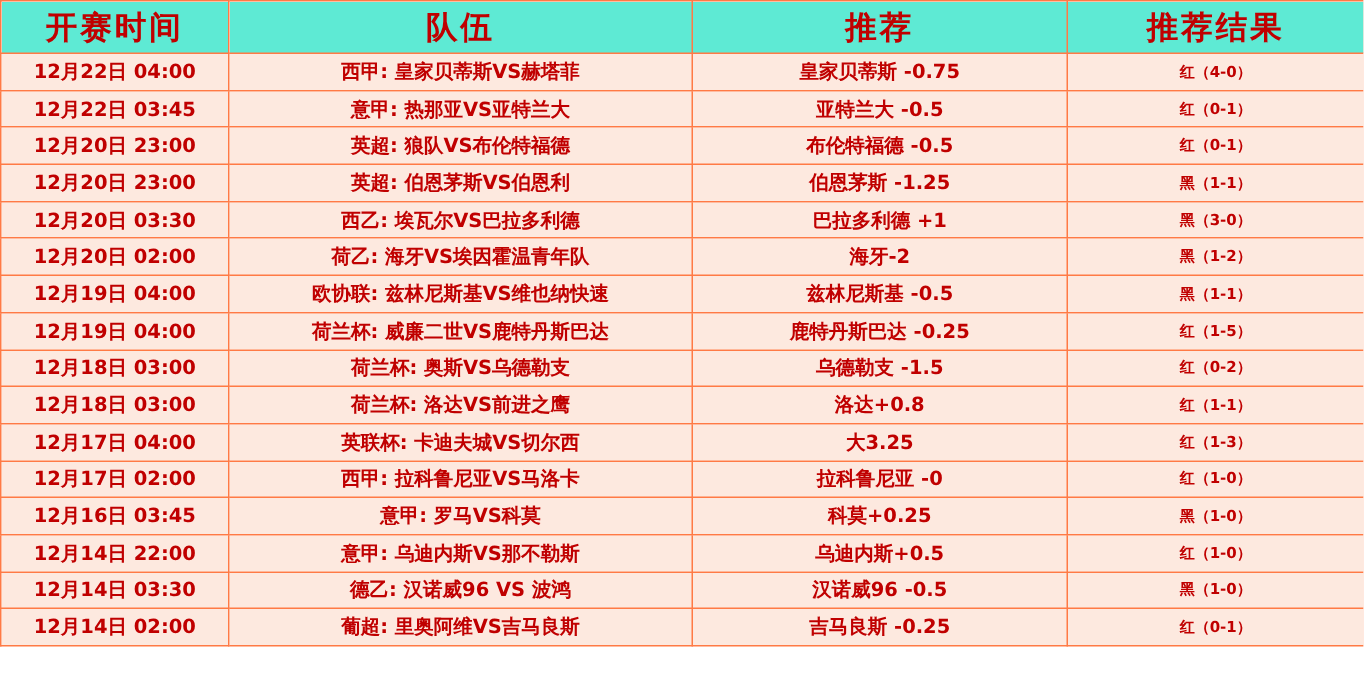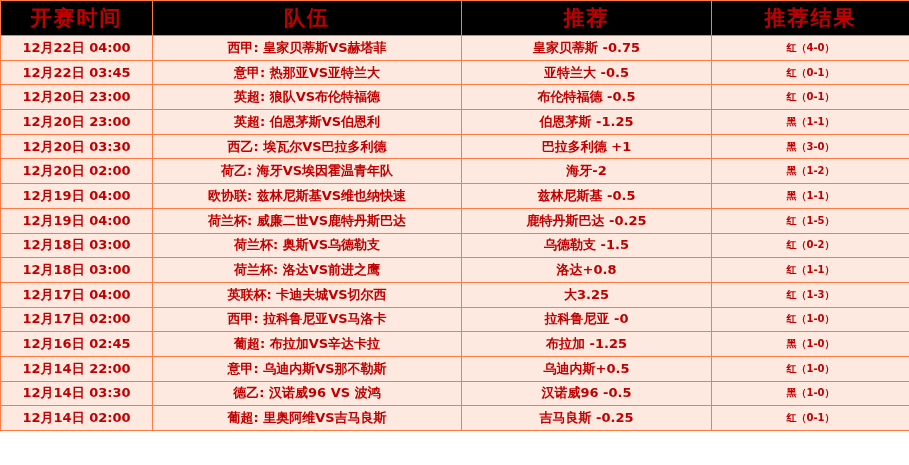--- a/index.html
+++ b/index.html
@@ -31,21 +31,21 @@
     border: 1px solid #ff7a45;
     text-align: center;
     vertical-align: middle;
     padding: 0;
     color: #c00000;
     overflow: hidden;
     white-space: nowrap;
   }
   table.grid thead th {
     height: 34px;
-    background: #000000;
+    background: #5eead4;
     font-size: 21px;
     font-weight: bold;
     letter-spacing: 2px;
     color: #c00000;
     border: 1px solid #ff7a45;
   }
   table.grid tbody td {
     height: 23.7px;
     background: #fde9df;
     font-size: 13px;
@@ -151,23 +151,23 @@
           <td class="pick">大3.25</td>
           <td class="result">红（1-3）</td>
         </tr>
         <tr>
           <td class="time">12月17日 02:00</td>
           <td class="team">西甲: 拉科鲁尼亚VS马洛卡</td>
           <td class="pick">拉科鲁尼亚 -0</td>
           <td class="result">红（1-0）</td>
         </tr>
         <tr>
-          <td class="time">12月16日 02:45</td>
-          <td class="team">葡超: 布拉加VS辛达卡拉</td>
-          <td class="pick">布拉加 -1.25</td>
+          <td class="time">12月16日 03:45</td>
+          <td class="team">意甲: 罗马VS科莫</td>
+          <td class="pick">科莫+0.25</td>
           <td class="result">黑（1-0）</td>
         </tr>
         <tr>
           <td class="time">12月14日 22:00</td>
           <td class="team">意甲: 乌迪内斯VS那不勒斯</td>
           <td class="pick">乌迪内斯+0.5</td>
           <td class="result">红（1-0）</td>
         </tr>
         <tr>
           <td class="time">12月14日 03:30</td>

